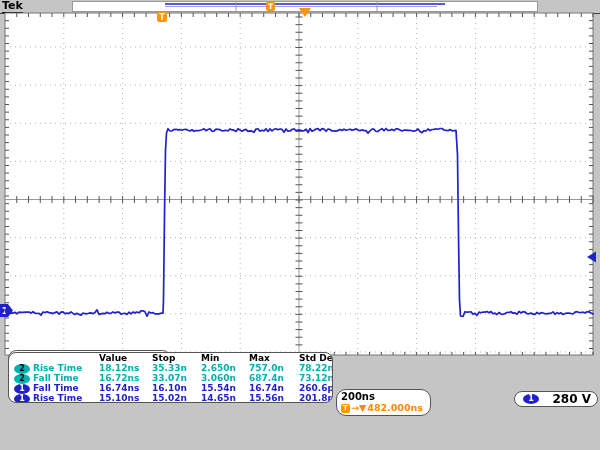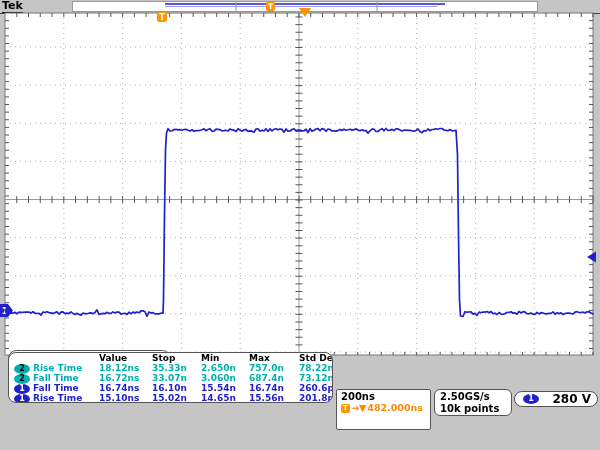--- a/index.html
+++ b/index.html
@@ -28,21 +28,21 @@
   .badge.ch2{background:#00b0b0;color:#000;}
   
   .meas{left:8px;top:352px;width:325px;height:51px;border-radius:8px;padding:1px 0 0 5px;overflow:hidden;}
   .meas-grid{display:grid;grid-template-columns:85px 53px 49px 48px 50px 40px;}
   .meas-grid .c{font-size:9px;font-weight:bold;line-height:9.8px;white-space:nowrap;}
   .meas-grid .hd{color:#000;}
   .rowlab{display:flex;align-items:center;gap:3px;}
   .t-ch2{color:#00b0b0;}
   .t-ch1{color:#2121cc;}
   
-  .hbar{left:336px;top:389px;width:95px;height:41px;border-radius:2px;padding:1px 0 0 4px;}
+  .hbar{left:336px;top:389px;width:95px;height:27px;border-radius:10px;padding:1px 0 0 4px;}
   .hbar .tb{font-size:10px;font-weight:bold;color:#000;line-height:11px;}
   .hbar .dly{display:flex;align-items:center;gap:1px;line-height:12px;}
   .tbadge{display:inline-block;width:9px;height:9px;border-radius:2px;background:#ff9500;
           color:#fff;font-size:7px;font-weight:bold;text-align:center;line-height:9px;flex:none;}
   .orange-text{font-size:9.5px;font-weight:bold;color:#ff8800;white-space:nowrap;}
   .acq{left:434px;top:389px;width:78px;height:27px;border-radius:6px;padding:1px 0 0 5px;}
   .acq div{font-size:10px;font-weight:bold;color:#000;line-height:11.5px;white-space:nowrap;}
   .trig{left:514px;top:391px;width:84px;height:16px;border-radius:8px;display:flex;align-items:center;
         gap:6px;padding:0 6px 0 8px;}
   .trig .lvl{font-size:12px;font-weight:bold;color:#000;margin-left:auto;white-space:nowrap;}
@@ -437,24 +437,20 @@
 
   <div class="abs box hbar">
     <div class="tb">200ns</div>
     <div class="dly">
       <span class="tbadge">T</span>
       <span class="orange-text">→▼</span>
       <span class="orange-text">482.000ns</span>
     </div>
   </div>
 
-  <div class="abs box acq">
-    <div>2.50GS/s</div>
-    <div>10k points</div>
-  </div>
 
   <div class="abs box trig">
     <span class="badge ch1">1</span>
     <svg width="9" height="12">
       <path d="M1 10.5 H4.5 V1.5 H8" stroke="#000" stroke-width="1.3" fill="none"></path>
     </svg>
     <span class="lvl">280 V</span>
   </div>
 
   <div class="abs bottombar">

